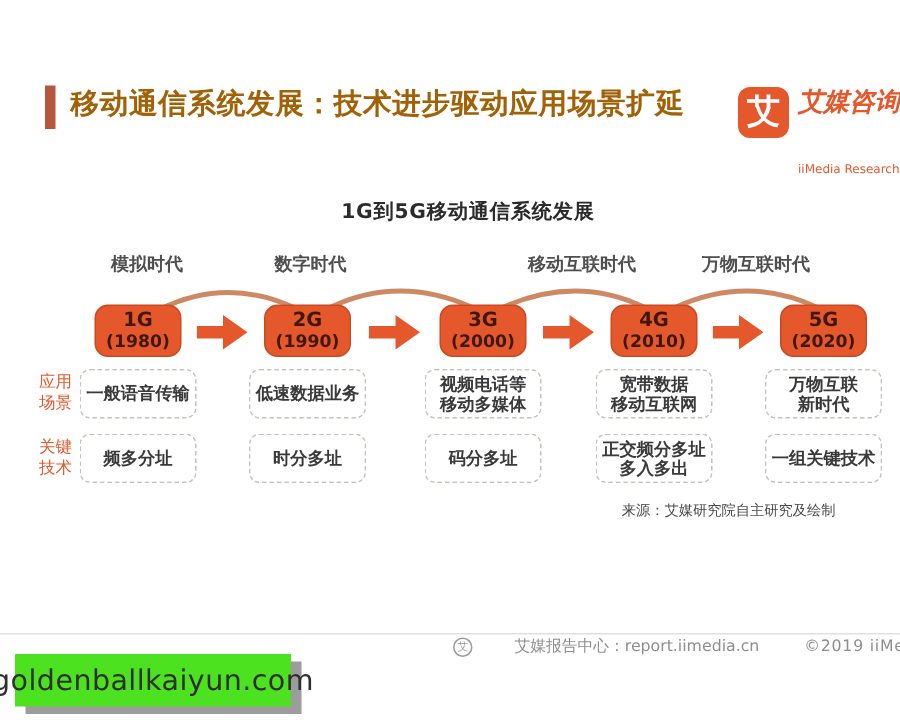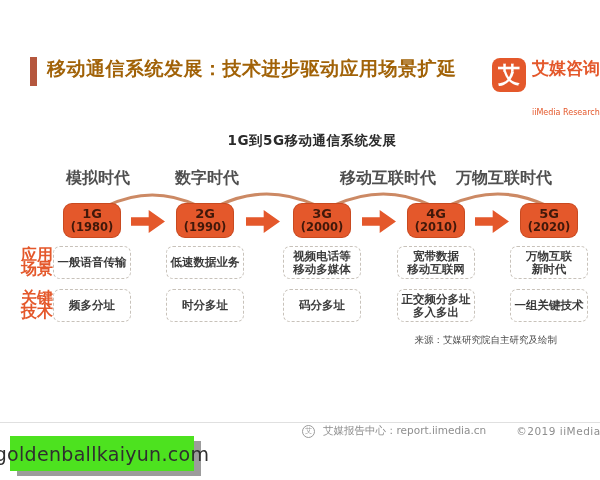--- a/index.html
+++ b/index.html
@@ -14,33 +14,33 @@
   .title-accent{position:absolute;left:30px;top:57px;width:7px;height:29px;background:var(--title_bar);}
   .page-title{
     position:absolute;left:47px;top:56px;margin:0;
     font-size:19px;font-weight:bold;color:#a16207;letter-spacing:.5px;white-space:nowrap;
   }
   .logo{position:absolute;left:492px;top:58px;display:flex;align-items:flex-start;gap:6px;}
   .logo-mark{
     width:34px;height:34px;border-radius:8px;background:var(--accent);
     color:#fff;font-weight:bold;font-size:22px;line-height:34px;text-align:center;
   }
-  .logo-cn{font-size:17px;font-weight:bold;color:var(--accent);line-height:20px;white-space:nowrap;}
+  .logo-cn{font-size:17px;font-weight:bold;color:var(--accent);line-height:20px;white-space:nowrap;font-style:italic;}
   .logo-en{font-size:8px;color:var(--accent);line-height:10px;white-space:nowrap;margin-top:30px;}
 
   
   .chart-title{
     position:absolute;left:0;top:132px;width:600px;text-align:center;
     font-size:13.5px;font-weight:bold;color:#2b2b2b;letter-spacing:.5px;margin-left:12px;
   }
 
   
   .era-label{
     position:absolute;top:168px;transform:translateX(-50%);
-    font-size:16px;font-weight:bold;color:var(--era_text);white-space:nowrap;
+    font-size:12px;font-weight:bold;color:var(--era_text);white-space:nowrap;
   }
 
   
   .arcs{position:absolute;left:0;top:0;width:600px;height:480px;pointer-events:none;}
   .arcs path{fill:none;stroke:var(--arc);stroke-width:3.2;stroke-linecap:round;opacity:.95;}
 
   
   .gbox{
     position:absolute;top:203px;width:58px;height:35px;border-radius:9px;
     background:var(--accent);text-align:center;color:var(--box_text);
@@ -51,21 +51,21 @@
 
   
   .flow-arrow{
     position:absolute;top:210px;width:34px;height:23px;background:var(--accent);
     clip-path:polygon(0% 32%,52% 32%,52% 0%,100% 50%,52% 100%,52% 68%,0% 68%);
   }
 
   
   .row-label{
     position:absolute;left:20px;width:34px;text-align:center;
-    font-size:16px;font-weight:bold;color:var(--accent);
+    font-size:11px;font-weight:normal;color:var(--accent);
     line-height:14px;white-space:pre-line;
   }
 
   
   .dashed-box{
     position:absolute;width:78px;height:33px;border:1.5px dashed var(--dashed_border);
     border-radius:7px;background:#fff;display:flex;align-items:center;justify-content:center;
     box-sizing:border-box;
   }
   .dashed-box span{
@@ -78,21 +78,21 @@
     position:absolute;top:334px;right:43px;font-size:9.5px;color:#4a4a4a;white-space:nowrap;
   }
 
   
   .footer-divider{position:absolute;left:0;top:422px;width:600px;height:1px;background:#e0e0e0;}
   .footer{position:absolute;left:302px;top:424px;display:flex;align-items:center;gap:8px;}
   .footer-icon{
     width:11px;height:11px;border:1px solid #9a9a9a;border-radius:50%;
     font-size:7px;line-height:11px;text-align:center;color:#9a9a9a;flex:0 0 auto;
   }
-  .footer-text{font-size:10.5px;color:var(--footer_text);white-space:nowrap;}
+  .footer-text{font-size:10.5px;color:var(--footer_text);white-space:nowrap;margin-left:20px;}
   .footer-copy{font-size:10.5px;color:var(--footer_text);white-space:nowrap;margin-left:22px;letter-spacing:.5px;}
 
   
   .watermark{
     position:absolute;left:10px;top:436px;width:184px;height:35px;
     background:var(--watermark_bg);box-shadow:7px 5px 0 #9c9c9c;
     display:flex;align-items:center;justify-content:center;
   }
   .watermark span{font-size:19px;color:var(--watermark_text);letter-spacing:.3px;}
 </style>

